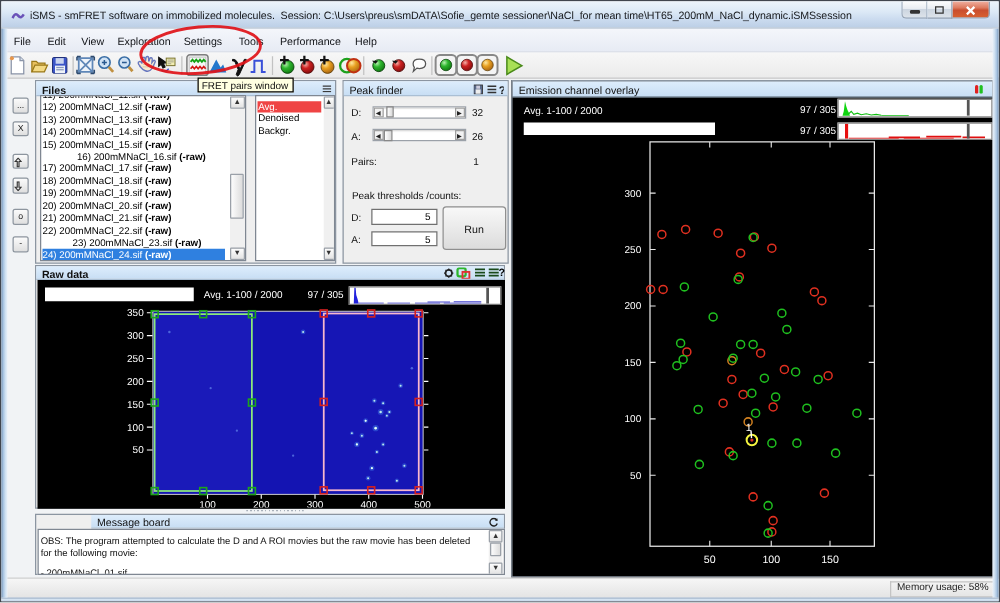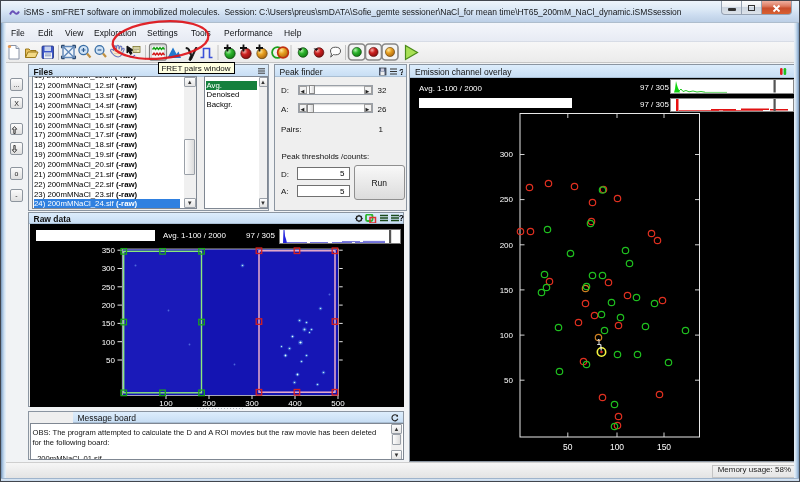--- a/index.html
+++ b/index.html
@@ -212,41 +212,41 @@
       <svg style="position:absolute;right:3px;top:3px;" width="7" height="6">
           <path d="M0,0.8 h7 M0,3 h7 M0,5.2 h7" stroke="#3a3a3a" stroke-width="1"></path>
         </svg>
     </div>
     <div class="abs lb" style="left:3px;top:10.5px;width:165px;height:133px;overflow:hidden;">
       <div class="row" style="top:-5.2px;">11) 200mMNaCl_11.sif <b>(-raw)</b></div>
       <div class="row" style="top:4.65px;">12) 200mMNaCl_12.sif <b>(-raw)</b></div>
       <div class="row" style="top:14.5px;">13) 200mMNaCl_13.sif <b>(-raw)</b></div>
       <div class="row" style="top:24.35px;">14) 200mMNaCl_14.sif <b>(-raw)</b></div>
       <div class="row" style="top:34.2px;">15) 200mMNaCl_15.sif <b>(-raw)</b></div>
-      <div class="row" style="top:44.05px;">16) 200mMNaCl_16.sif <b>(-raw)</b></div>
+      <div class="row" style="top:44.05px;padding-left:28px;">16) 200mMNaCl_16.sif <b>(-raw)</b></div>
       <div class="row" style="top:53.9px;">17) 200mMNaCl_17.sif <b>(-raw)</b></div>
       <div class="row" style="top:63.75px;">18) 200mMNaCl_18.sif <b>(-raw)</b></div>
       <div class="row" style="top:73.6px;">19) 200mMNaCl_19.sif <b>(-raw)</b></div>
       <div class="row" style="top:83.45px;">20) 200mMNaCl_20.sif <b>(-raw)</b></div>
       <div class="row" style="top:93.3px;">21) 200mMNaCl_21.sif <b>(-raw)</b></div>
       <div class="row" style="top:103.15px;">22) 200mMNaCl_22.sif <b>(-raw)</b></div>
-      <div class="row" style="top:113px;">23) 200mMNaCl_23.sif <b>(-raw)</b></div>
+      <div class="row" style="top:113px;margin-left:24px;">23) 200mMNaCl_23.sif <b>(-raw)</b></div>
       <div class="row sel" style="top:122.85px;">24) 200mMNaCl_24.sif <b>(-raw)</b></div>
       <div class="abs sb" style="left:151px;top:0;width:12.5px;height:131px;">
         <div class="sbb" style="top:0;height:10px;">
             <span class="arr">▲</span>
           </div>
         <div class="sbt" style="top:62px;width:10.5px;height:36px;"></div>
         <div class="sbb" style="bottom:0;height:10px;">
             <span class="arr" style="line-height:8px;">▼</span>
           </div>
       </div>
     </div>
     <div class="abs lb" style="left:175.5px;top:10.5px;width:64px;height:133px;overflow:hidden;">
-      <div class="row" style="top:4px;width:51px;background:#15803d;color:#fff;">Avg.</div>
+      <div class="row" style="top:4px;width:51px;background:#ef4444;color:#fff;">Avg.</div>
       <div class="row" style="top:13.6px;width:51px;">Denoised</div>
       <div class="row" style="top:23.2px;width:51px;">Backgr.</div>
       <div class="abs sb" style="left:53.5px;top:0;width:9px;height:131px;">
         <div class="sbb" style="top:0;height:10px;">
             <span class="arr">▲</span>
           </div>
         <div class="sbb" style="bottom:0;height:10px;">
             <span class="arr" style="line-height:8px;">▼</span>
           </div>
       </div>
@@ -426,21 +426,21 @@
   <div class="abs panel" style="left:26.5px;top:409.5px;width:376.5px;height:49.5px;">
     <div class="abs ptitle" style="height:11px;margin-left:44px;">
         <span class="ptxt" style="top:1px;font-weight:normal;">Message board</span>
       <svg style="position:absolute;right:4px;top:2px;" width="8" height="8" viewBox="0 0 8 8">
         <path d="M6.5,2.2 A3,3 0 1 0 6.8,4.8" fill="none" stroke="#222" stroke-width="1.1"></path>
         <path d="M6.8,0.5 l0.3,2.2 l-2.2,-0.4 Z" fill="#222"></path>
       </svg>
     </div>
     <div class="abs lb" style="left:1.5px;top:11.5px;width:373.5px;height:36.5px;overflow:hidden;">
       <div class="abs" style="left:1.5px;top:3.5px;font-size:7.6px;color:#111;white-space:nowrap;letter-spacing:-0.02px;">OBS: The program attempted to calculate the D and A ROI movies but the raw movie has been deleted</div>
-      <div class="abs" style="left:1.5px;top:14px;font-size:7.6px;color:#111;white-space:nowrap;">for the following board:</div>
+      <div class="abs" style="left:1.5px;top:14px;font-size:7.6px;color:#111;white-space:nowrap;">for the following movie:</div>
       <div class="abs" style="left:1.5px;top:30px;font-size:7.6px;color:#111;">- 200mMNaCl_01.sif</div>
       <div class="abs sb" style="right:0.5px;top:0;width:11px;height:35.5px;">
         <div class="sbb" style="top:0;height:9.5px;">
             <span class="arr" style="line-height:8.5px;">▲</span>
           </div>
         <div class="sbt" style="top:10px;width:9px;height:11px;"></div>
         <div class="sbb" style="bottom:0;height:9.5px;">
             <span class="arr" style="line-height:8px;">▼</span>
           </div>
       </div>

